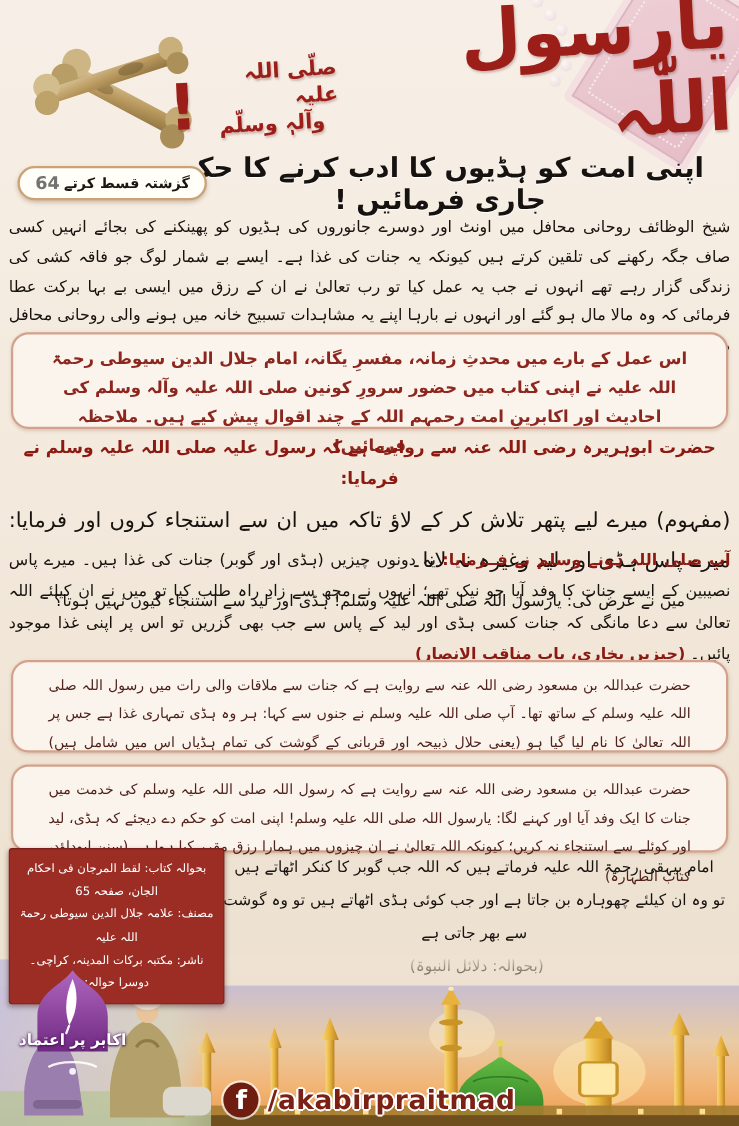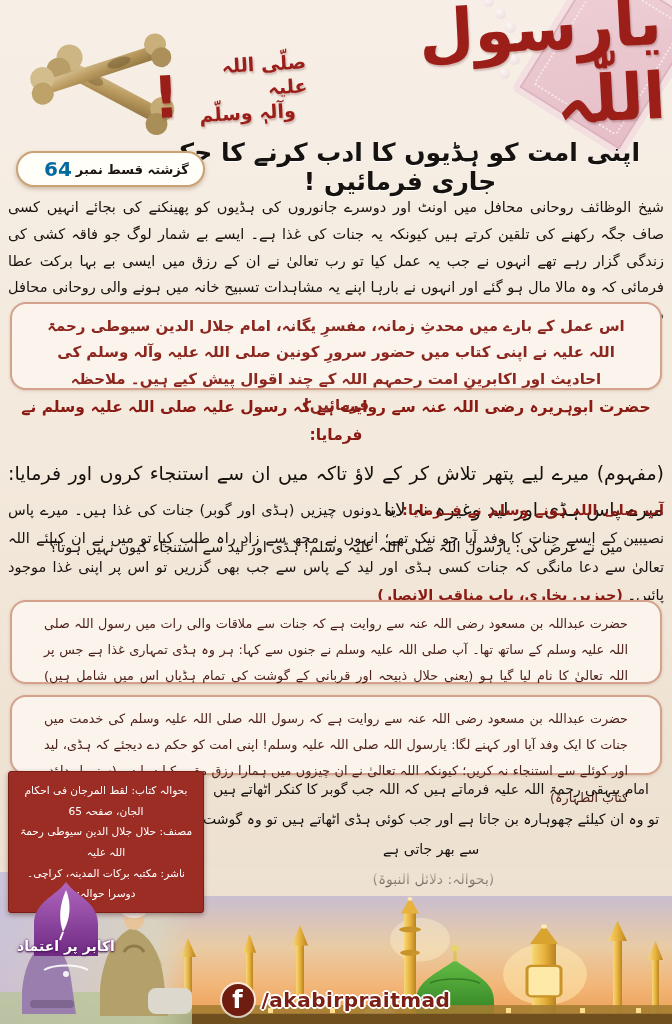--- a/index.html
+++ b/index.html
@@ -17,21 +17,21 @@
     align-items:center;justify-content:center;gap:6px;color:#9b1e18;transform:rotate(-3deg);
     text-shadow:1px 2px 2px rgba(90,20,15,.25);}
   .title-main{font-size:64px;font-weight:bold;letter-spacing:-2px;}
   .title-stack{display:flex;flex-direction:column;align-items:center;font-size:19px;font-weight:bold;line-height:1.25;margin-top:18px;}
   .title-exclaim{font-size:58px;font-weight:bold;margin-top:26px;}
   .subtitle{position:absolute;top:138px;right:12px;width:520px;text-align:center;direction:rtl;
     font-size:25px;font-weight:bold;color:#161210;text-shadow:0 1px 0 #fff;}
   .badge{position:absolute;left:16px;top:151px;display:flex;direction:rtl;align-items:center;gap:4px;
     background:#fffef8;border:2px solid #caa275;border-radius:20px;padding:4px 14px;
     box-shadow:0 2px 4px rgba(120,90,40,.35);font-size:13px;font-weight:bold;color:#1c150e;}
-  .badge .num{color:#0369a1;font-size:20px;margin-left:12px;}
+  .badge .num{color:#737373;font-size:16px;}
   
   .urdu{direction:rtl;color:#17120e;}
   .para1{position:absolute;top:194px;left:8px;right:8px;font-size:14.5px;line-height:1.85;text-align:justify;}
   .round-box{position:absolute;left:10px;right:10px;background:#fbf4ec;border:2px solid #d3a18c;
     border-radius:16px;box-shadow:0 1px 3px rgba(150,100,70,.25);padding:9px 32px;}
   .box1{top:302px;height:66px;color:#8c2720;font-size:15px;font-weight:bold;text-align:center;line-height:1.75;}
   .sec2{position:absolute;top:394px;left:8px;right:8px;}
   .sec2 .hd{color:#8b1a12;font-weight:bold;font-size:15.5px;text-align:center;line-height:1.8;}
   .sec2 .l1{font-size:19px;line-height:1.9;text-align:justify;margin-top:5px;}
   .sec2 .l2{font-size:14.5px;line-height:1.9;text-align:center;margin-top:7px;}
@@ -52,21 +52,21 @@
   .footer-fade{position:absolute;left:0;right:0;top:-28px;height:30px;
     background:linear-gradient(180deg,#eee2d2 0%,rgba(238,226,210,0) 100%);}
   .mosque-svg{position:absolute;inset:0;width:100%;height:100%;}
   .scholars{position:absolute;left:0;bottom:0;width:192px;height:152px;}
   .logo{position:absolute;left:14px;top:-18px;width:104px;height:110px;z-index:6;}
   .logo-text{position:absolute;left:0;right:0;top:60px;text-align:center;color:#fff;font-weight:bold;font-size:14px;
     text-shadow:0 0 3px #5e1b6e,0 1px 2px #3c0f49;}
   .fb-row{position:absolute;left:0;right:0;bottom:8px;display:flex;direction:ltr;align-items:center;justify-content:center;gap:8px;z-index:7;}
   .fb-circle{width:32px;height:32px;border-radius:50%;background:#6e1d10;color:#fff;display:flex;align-items:center;
     justify-content:center;font-size:24px;font-weight:bold;box-shadow:0 0 0 2px rgba(255,255,255,.7);}
-  .fb-handle{font-size:20px;font-weight:bold;color:#7b2015;letter-spacing:.5px;
+  .fb-handle{font-size:24px;font-weight:bold;color:#7b2015;letter-spacing:.5px;
     text-shadow:-2px 0 0 #fff,2px 0 0 #fff,0 -2px 0 #fff,0 2px 0 #fff,-1px -1px 0 #fff,1px 1px 0 #fff,-1px 1px 0 #fff,1px -1px 0 #fff;text-align:center;}
 </style>
 </head>
 <body>
 
 <div class="page">
 
   <div class="quran-art">
     <div class="quran-book"></div>
     <div class="bead" style="left:18px;top:8px"></div>
@@ -108,21 +108,21 @@
     <span class="title-stack">
       <span>صلّی اللہ علیہ</span>
       <span>وآلہٖ وسلّم</span>
     </span>
     <span class="title-exclaim">!</span>
   </div>
 
   <div class="subtitle">اپنی امت کو ہڈیوں کا ادب کرنے کا حکم جاری فرمائیں !</div>
 
   <div class="badge">
-    <span>گزشتہ قسط نمبر</span>
+    <span>گزشتہ قسط کرتے</span>
     <span class="num">64</span>
   </div>
 
   <div class="urdu para1">شیخ الوظائف روحانی محافل میں اونٹ اور دوسرے جانوروں کی ہڈیوں کو پھینکنے کی بجائے انہیں کسی صاف جگہ رکھنے کی تلقین کرتے ہیں کیونکہ یہ جنات کی غذا ہے۔ ایسے بے شمار لوگ جو فاقہ کشی کی زندگی گزار رہے تھے انہوں نے جب یہ عمل کیا تو رب تعالیٰ نے ان کے رزق میں ایسی بے بہا برکت عطا فرمائی کہ وہ مالا مال ہو گئے اور انہوں نے بارہا اپنے یہ مشاہدات تسبیح خانہ میں ہونے والی روحانی محافل میں بتائے۔</div>
 
   <div class="round-box box1 urdu">اس عمل کے بارے میں محدثِ زمانہ، مفسرِ یگانہ، امام جلال الدین سیوطی رحمۃ اللہ علیہ نے اپنی کتاب میں حضور سرورِ کونین صلی اللہ علیہ وآلہ وسلم کی احادیث اور اکابرینِ امت رحمہم اللہ کے چند اقوال پیش کیے ہیں۔ ملاحظہ فرمائیں!</div>
 
   <div class="sec2 urdu">
     <div class="hd">حضرت ابوہریرہ رضی اللہ عنہ سے روایت ہے کہ رسول علیہ صلی اللہ علیہ وسلم نے فرمایا:</div>
     <div class="l1">(مفہوم) میرے لیے پتھر تلاش کر کے لاؤ تاکہ میں ان سے استنجاء کروں اور فرمایا: میرے پاس ہڈی اور لید وغیرہ نہ لانا۔</div>
@@ -139,21 +139,21 @@
   <div class="round-box box3 urdu">حضرت عبداللہ بن مسعود رضی اللہ عنہ سے روایت ہے کہ رسول اللہ صلی اللہ علیہ وسلم کی خدمت میں جنات کا ایک وفد آیا اور کہنے لگا: یارسول اللہ صلی اللہ علیہ وسلم! اپنی امت کو حکم دے دیجئے کہ ہڈی، لید اور کوئلے سے استنجاء نہ کریں؛ کیونکہ اللہ تعالیٰ نے ان چیزوں میں ہمارا رزق مقرر کیا ہوا ہے (سنن ابوداؤد، کتاب الطہارۃ)</div>
 
   <div class="bayhaqi urdu">
     <div class="c">امام بیہقی رحمۃ اللہ علیہ فرماتے ہیں کہ اللہ جب گوبر کا کنکر اٹھاتے ہیں</div>
     <div class="c">تو وہ ان کیلئے چھوہارہ بن جاتا ہے اور جب کوئی ہڈی اٹھاتے ہیں تو وہ گوشت سے بھر جاتی ہے</div>
     <div class="ref">(بحوالہ: دلائل النبوۃ)</div>
   </div>
 
   <div class="refbox">
     <div>بحوالہ کتاب: لقط المرجان فی احکام الجان، صفحہ 65</div>
-    <div>مصنف: حلال جلال الدین سیوطی رحمۃ اللہ علیہ</div>
+    <div>مصنف: علامہ جلال الدین سیوطی رحمۃ اللہ علیہ</div>
     <div>ناشر: مکتبہ برکات المدینہ، کراچی۔ دوسرا حوالہ:</div>
   </div>
 
   <div class="footer">
     <div class="footer-fade"></div>
 
     <svg class="mosque-svg" viewBox="0 0 672 176" preserveAspectRatio="none">
       <defs>
         <linearGradient id="gold" x1="0" y1="0" x2="1" y2="0">
           <stop offset="0" stop-color="#f7d878"></stop>

